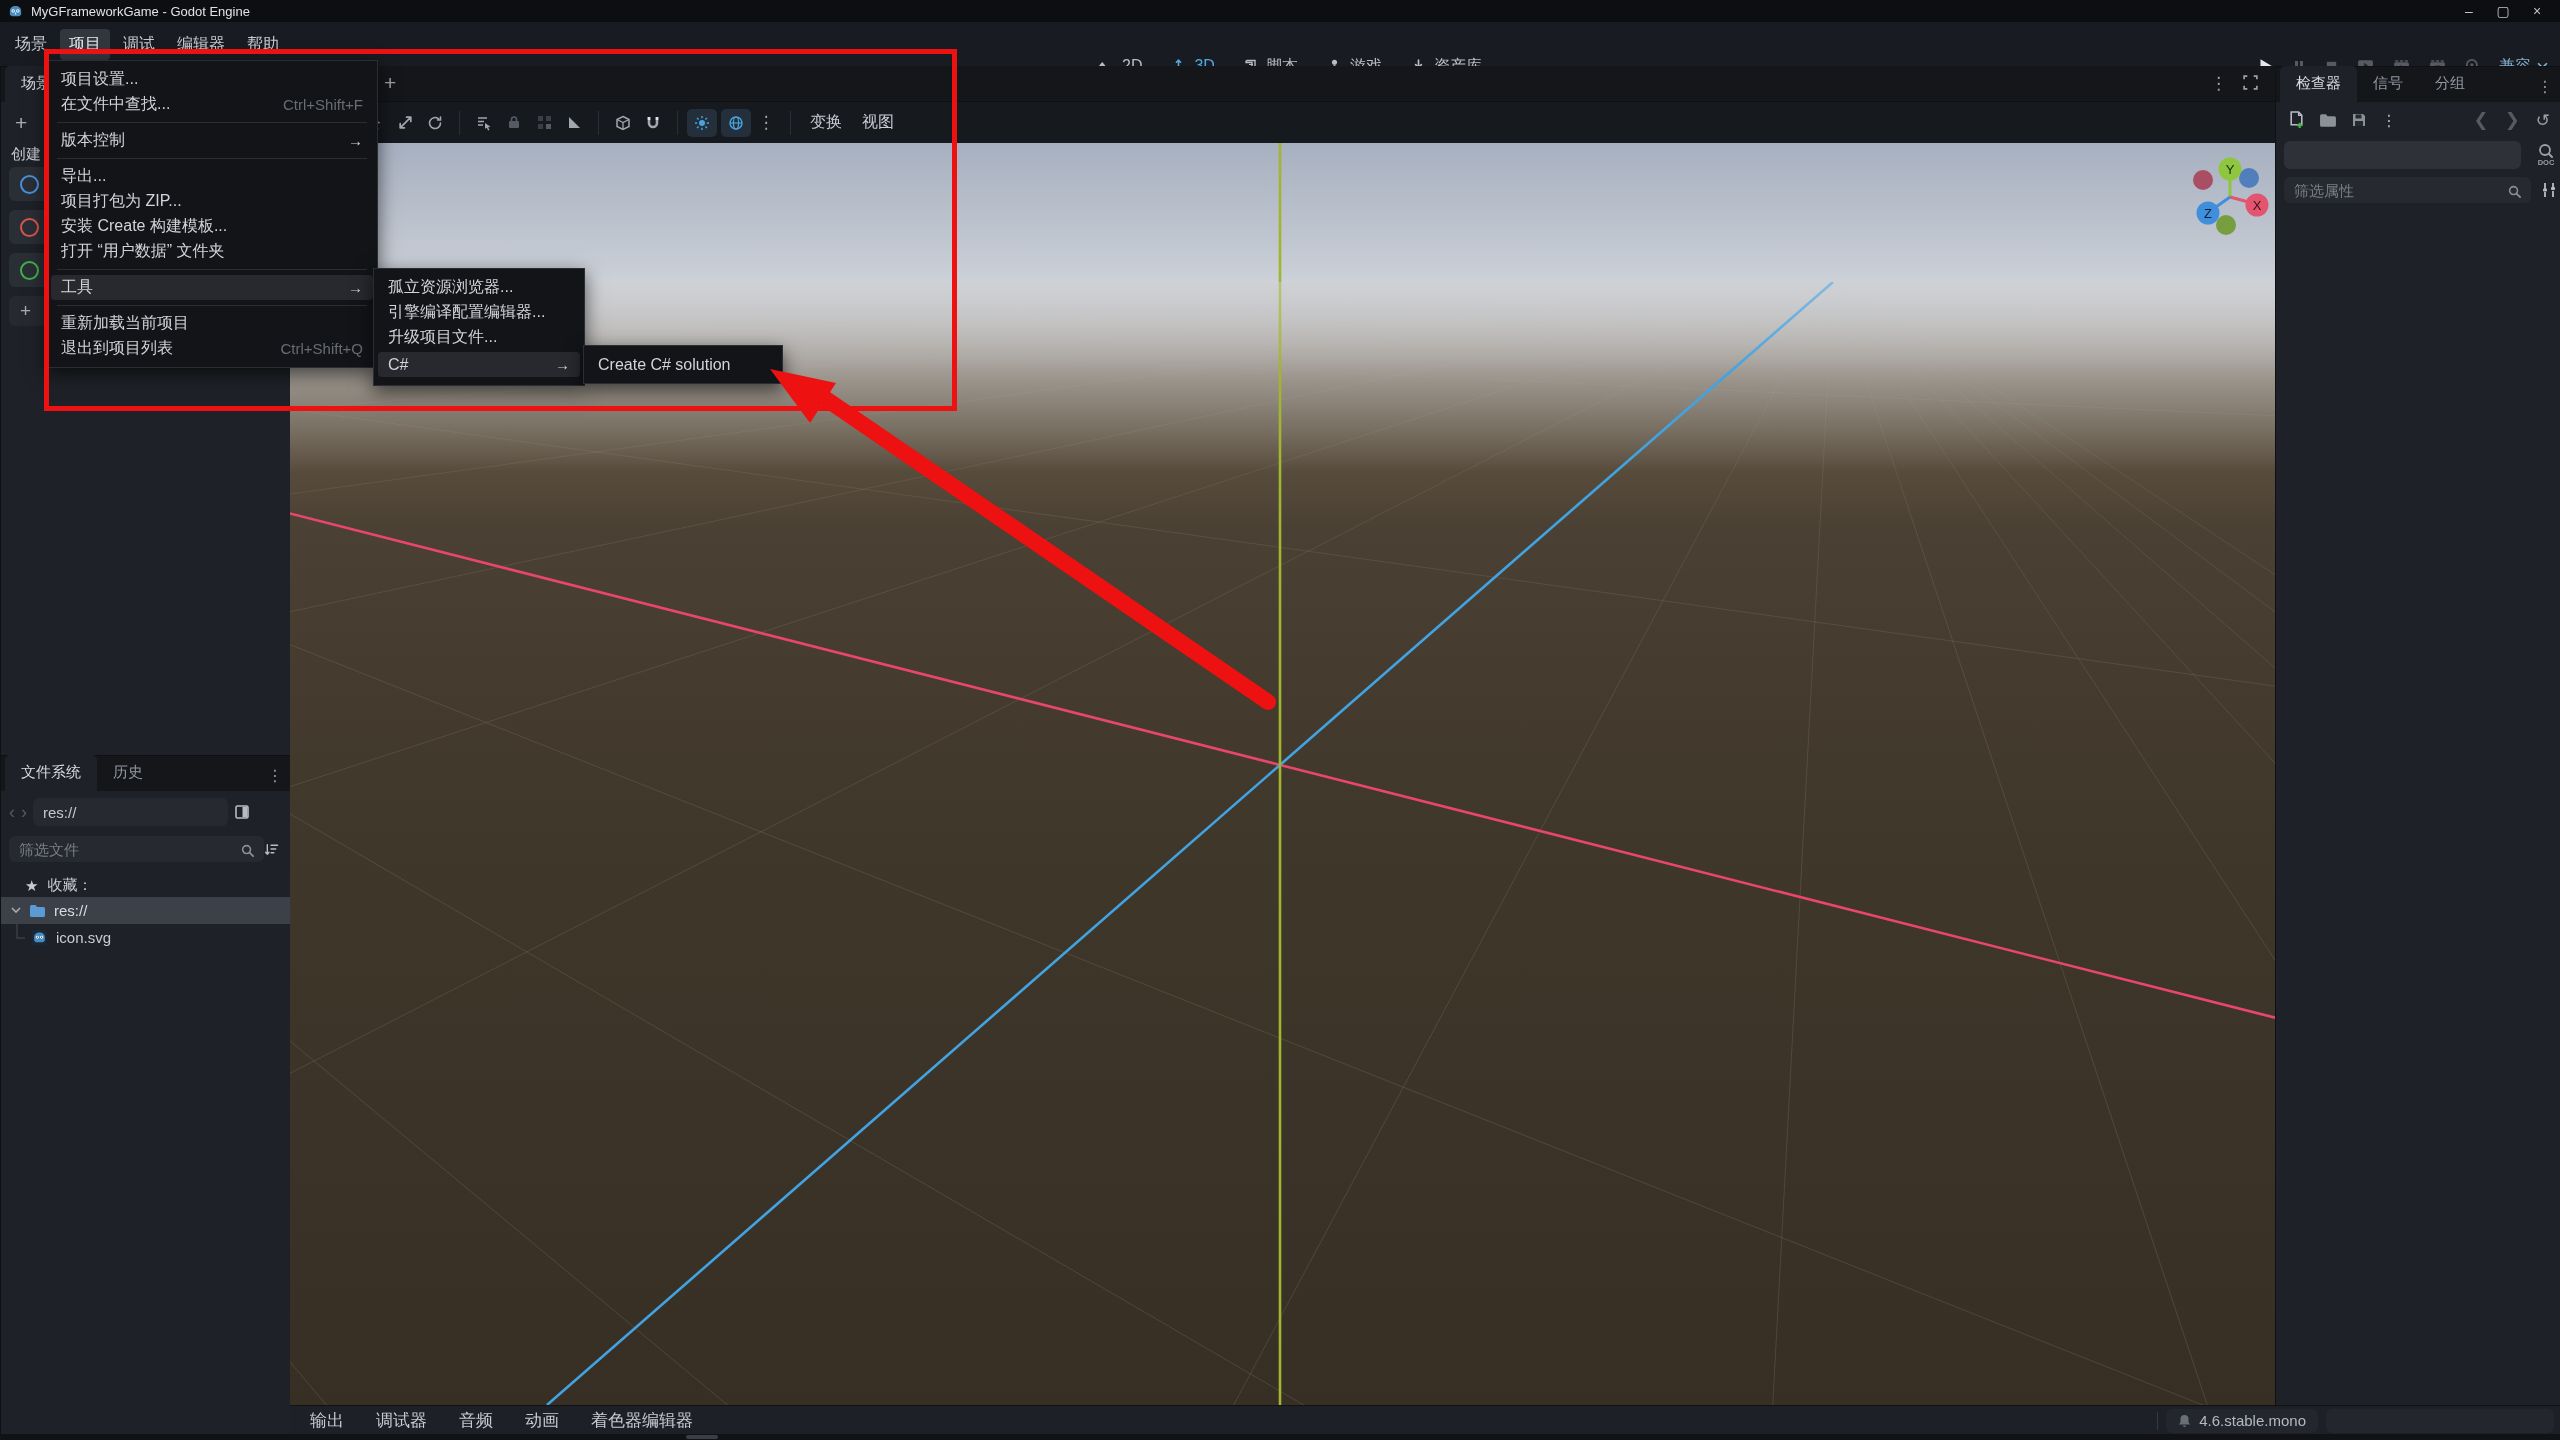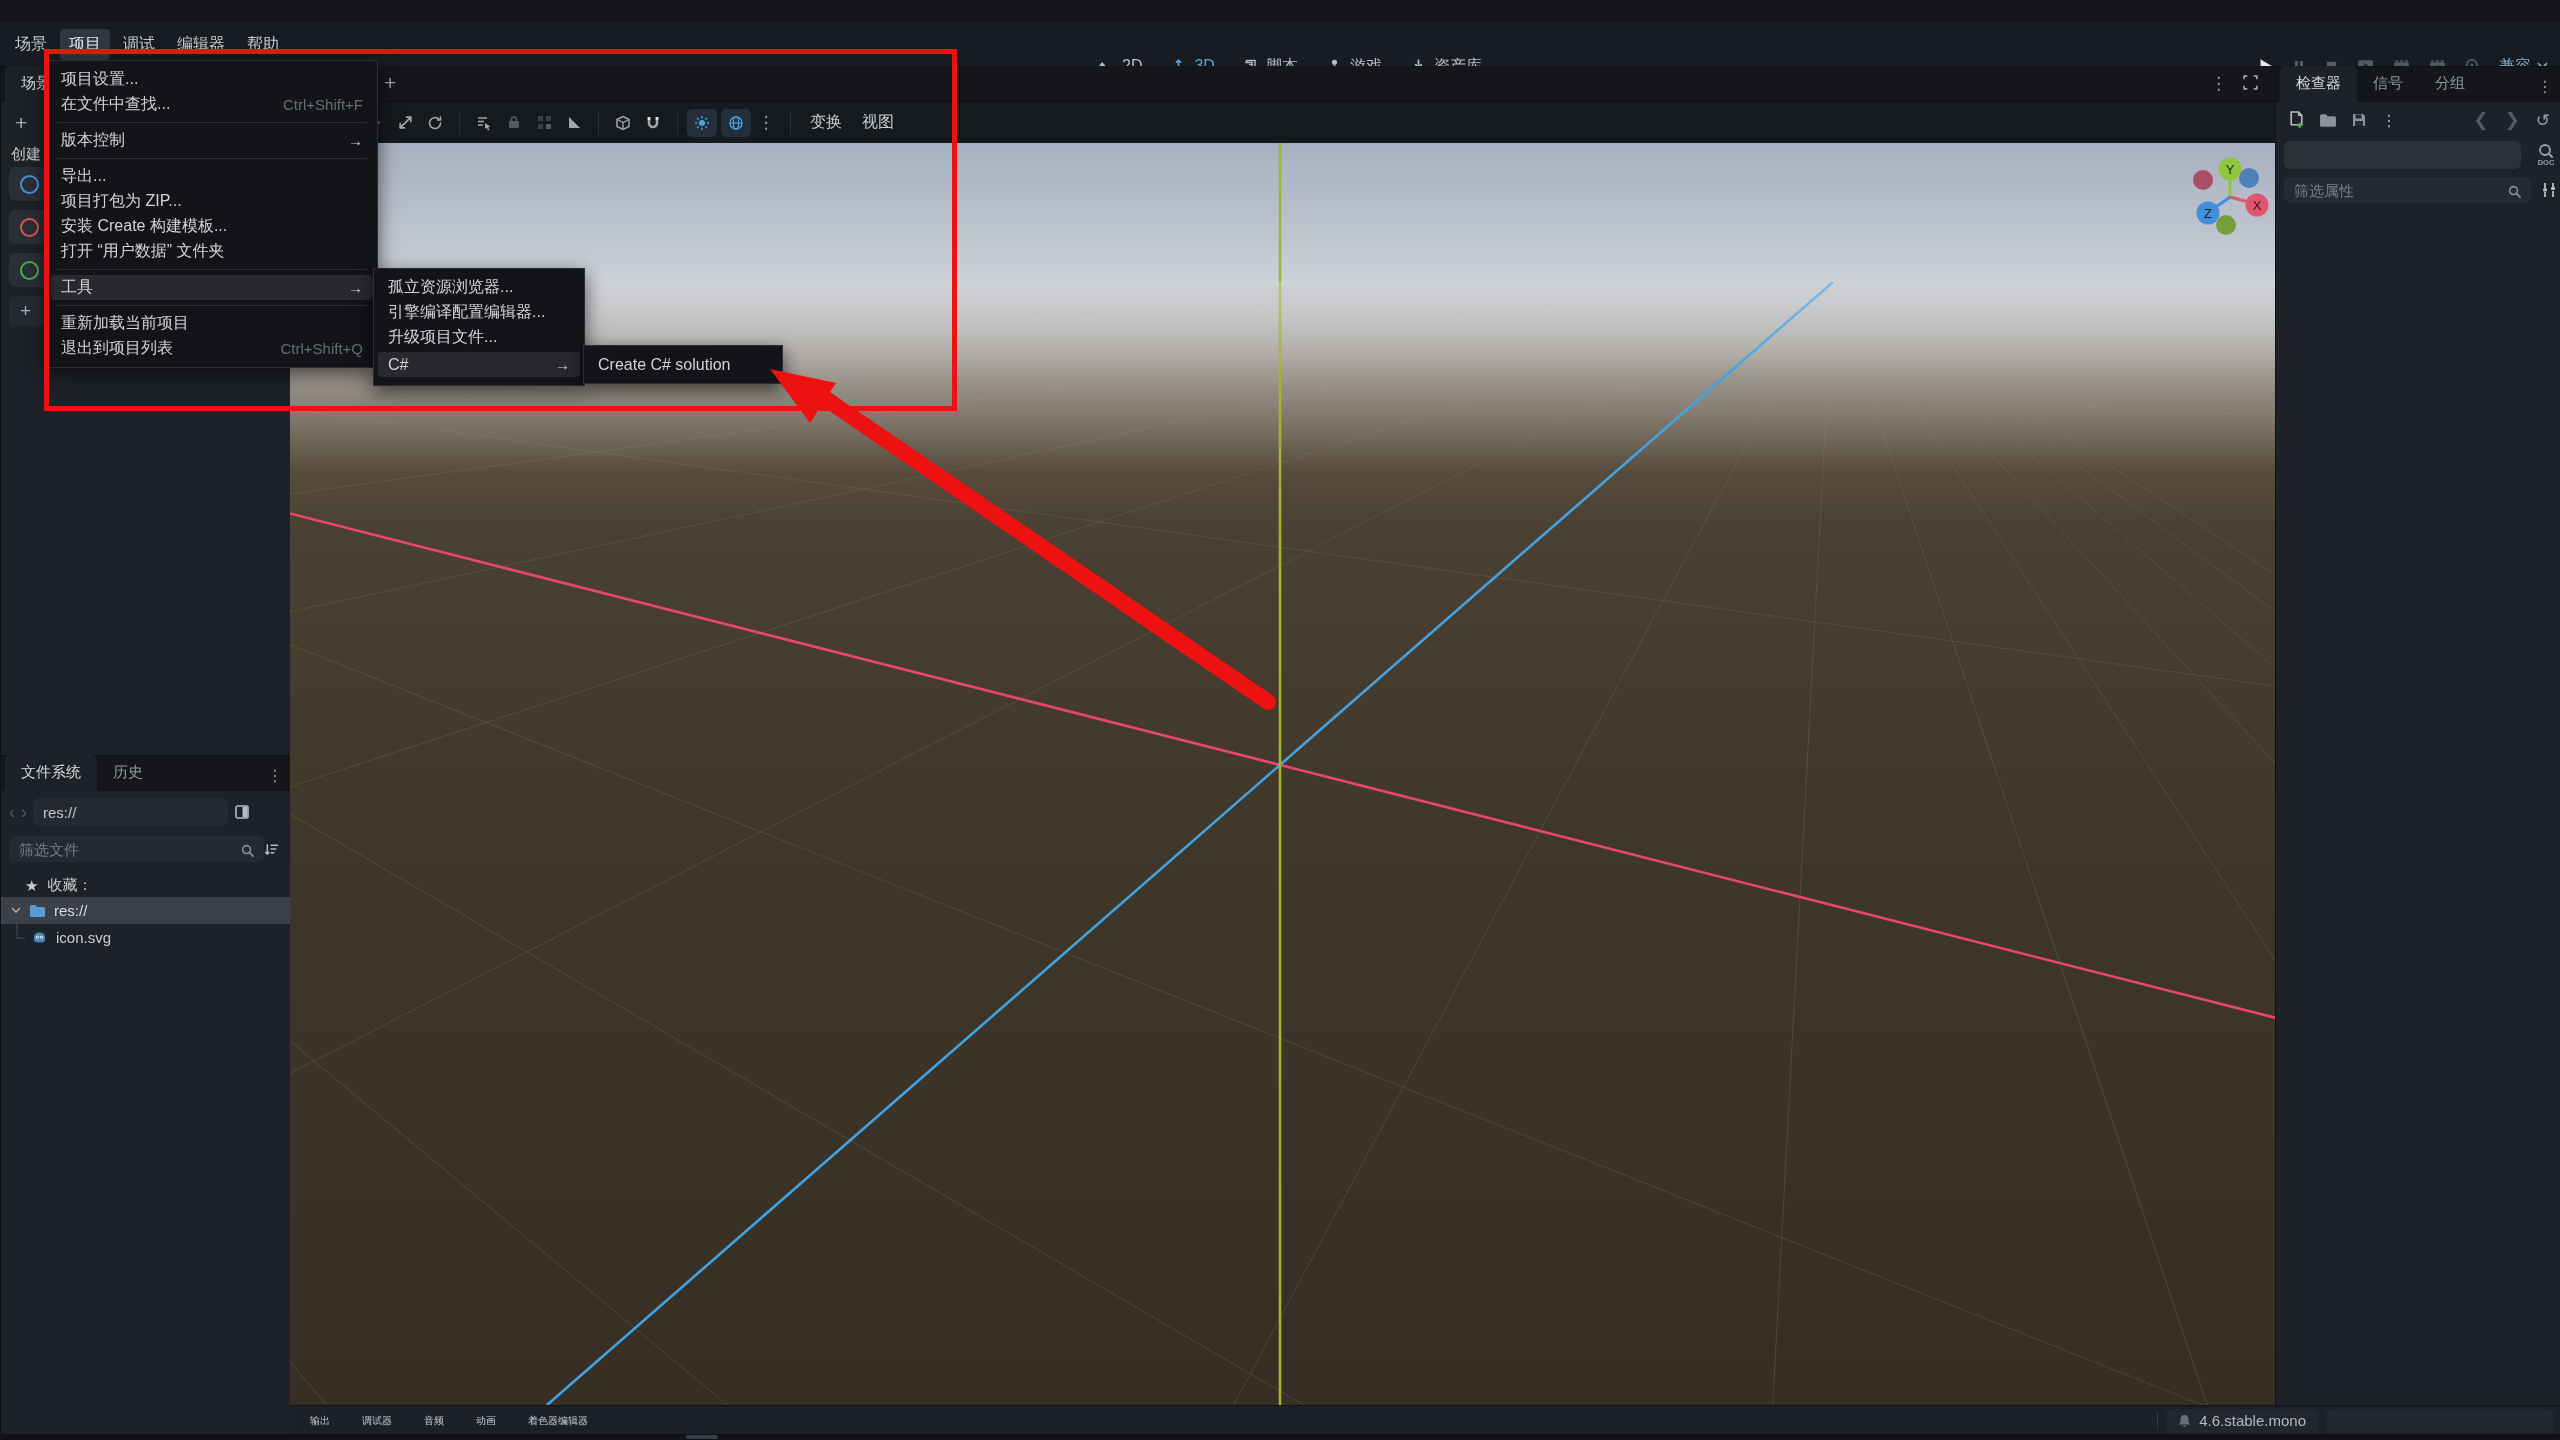--- a/index.html
+++ b/index.html
@@ -38,35 +38,53 @@
   .marrow{margin-left:auto;color:#cfd2d7;font-size:15px;}
   .msep{height:1px;background:#2a2d32;margin:5px 10px;}
   
   #vtoolbar{display:flex;align-items:center;background:#16191e;}
   .vt-sep{width:1px;height:24px;background:#2a2d33;margin:0 9px;}
   .vt-ico{width:30px;height:28px;display:flex;align-items:center;justify-content:center;color:#a2a6ad;font-size:17px;}
   .vt-ico.blue{color:#4aa3dd;background:#23303c;border-radius:5px;}
   .vt-label{font-size:16px;color:#c9ccd2;padding:4px 10px;}
   
   #bottombar{display:flex;align-items:center;background:#1d2026;border-top:1px solid #101214;}
-  .bb-btn{font-size:10px;color:#c8cbd1;padding:5px 12px;}
+  .bb-btn{font-size:17px;color:#c8cbd1;padding:5px 12px;}
   .pill{background:#23262c;border-radius:6px;height:24px;display:flex;align-items:center;}
   
   .create-btn{position:absolute;left:8px;width:230px;height:34px;background:#2a2e35;border-radius:6px;display:flex;align-items:center;padding-left:11px;}
   .ring{width:15px;height:15px;border-radius:50%;}
   
   #anno-rect{position:absolute;left:44px;top:49px;width:903px;height:352px;border:5px solid #ee1111;z-index:60;pointer-events:none;}
   #anno-arrow{position:absolute;left:0;top:0;z-index:60;pointer-events:none;}
   .tree-label{font-size:15px;color:#c9ccd1;}
 </style>
 </head>
 <body>
 
 <div id="app">
 
+  <div id="titlebar" class="abs">
+    <span class="icon" style="margin-left:8px">
+      <svg width="15" height="15" viewBox="0 0 24 24">
+          <path fill="#478cbf" d="M12 3c5.5 0 9 3.2 9 8v6l-3 2.5H6L3 17v-6c0-4.8 3.5-8 9-8z"></path>
+          <circle cx="8.3" cy="11" r="2.7" fill="#fff"></circle>
+          <circle cx="15.7" cy="11" r="2.7" fill="#fff"></circle>
+          <circle cx="8.3" cy="11" r="1.1" fill="#25354a"></circle>
+          <circle cx="15.7" cy="11" r="1.1" fill="#25354a"></circle>
+          <rect x="11" y="13.5" width="2" height="3.4" fill="#d7dde4"></rect>
+        </svg>
+    </span>
+    <span class="title">MyGFrameworkGame - Godot Engine</span>
+    <span style="margin-left:auto;display:flex;">
+      <span class="winbtn">–</span>
+      <span class="winbtn">▢</span>
+      <span class="winbtn" style="margin-right:6px">×</span>
+    </span>
+  </div>
 
   <div id="menubar" class="abs">
     <div style="display:flex;align-items:center;margin-left:6px;gap:4px;">
 
     <div class="menu-item mrow-none"><span>场景</span></div>
         <div class="menu-item mrow-none active"><span>项目</span></div>
         <div class="menu-item mrow-none"><span>调试</span></div>
         <div class="menu-item mrow-none"><span>编辑器</span></div>
         <div class="menu-item mrow-none"><span>帮助</span></div>
       </div>

